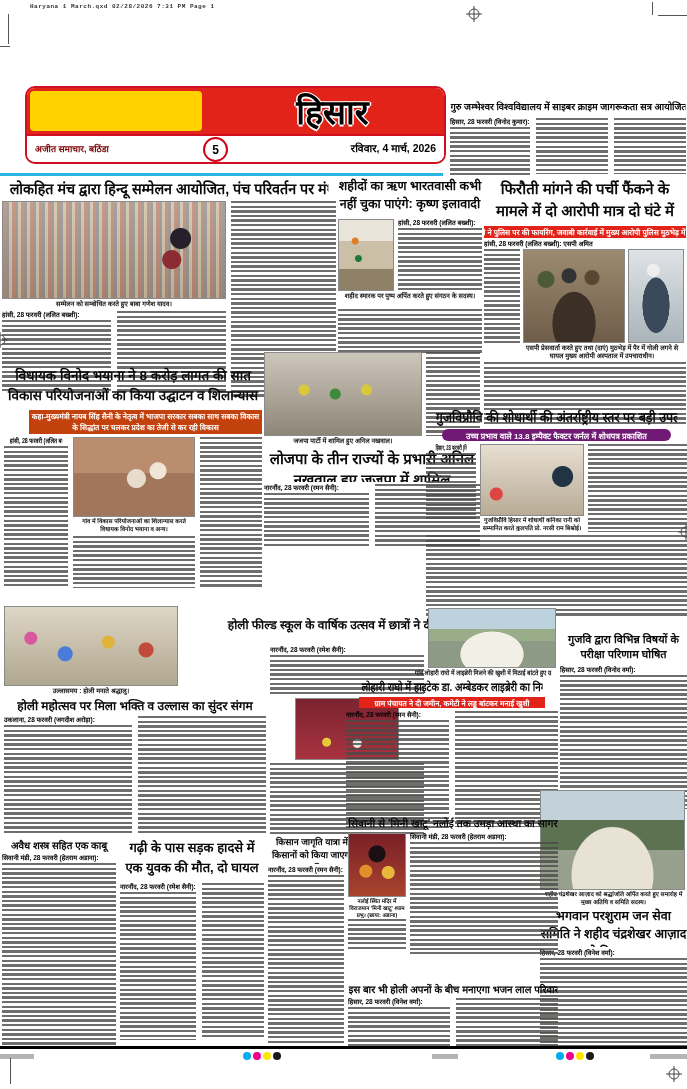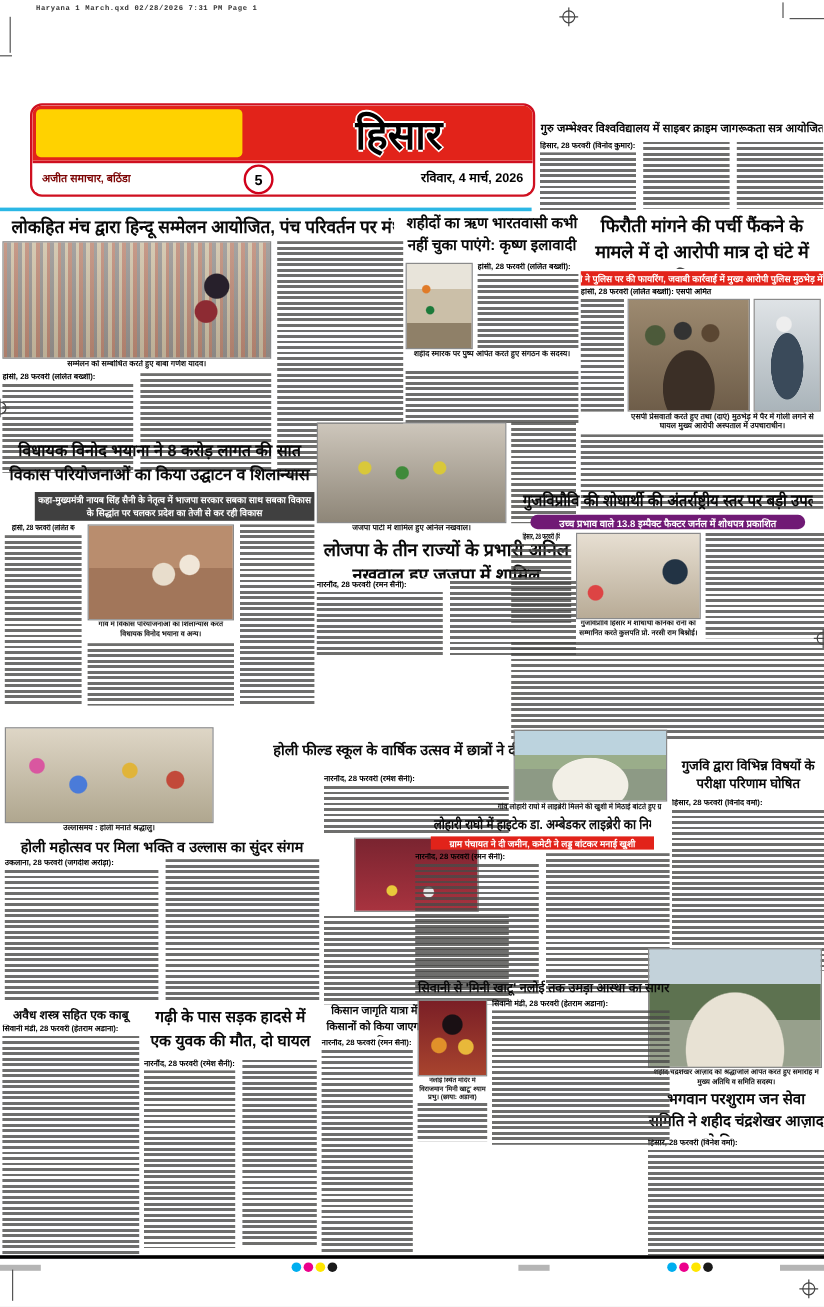--- a/index.html
+++ b/index.html
@@ -25,21 +25,21 @@
               display:flex;align-items:center;justify-content:space-between;padding:0 8px;box-sizing:border-box;}
   .publisher{font-size:9px;font-weight:800;color:#7d0606;}
   .mast-date{font-size:10.5px;font-weight:800;color:#000;}
   .pagecircle{position:absolute;left:176px;top:1px;width:21px;height:21px;border:2px solid #d0021b;border-radius:50%;
               background:#fff;display:flex;align-items:center;justify-content:center;font-size:12px;font-weight:800;color:#000;}
   
   .rule-cyan{background:#2bb7e5;height:3px;}
   .rule-black{background:#000;}
   .banner{color:#fff;font-weight:800;display:flex;align-items:center;justify-content:center;overflow:hidden;}
   .b-red{background:#e2231a;}
-  .b-blue{background:#404040;margin-left:25px;}
+  .b-blue{background:#c2410c;margin-left:25px;}
   .b-pink{background:#701a75;}
   
   .h{font-weight:800;color:#0a0a0a;text-align:center;overflow:hidden;}
   .fit{white-space:nowrap;display:block;}
   .cap{font-size:6.5px;line-height:1.3;font-weight:bold;color:#111;text-align:center;overflow:hidden;}
   .dl{font-size:6.5px;font-weight:bold;color:#000;line-height:1.2;margin-bottom:1px;overflow:hidden;white-space:nowrap;}
   
   .tx{background-image:repeating-linear-gradient(180deg,#4a4a48 0px,#4a4a48 2.4px,transparent 2.4px,transparent 4.6px);
       opacity:.8;}
   .cols{display:flex;gap:6px;}
@@ -329,20 +329,30 @@
         <div class="cap" style="font-size:5.5px;height:20px;margin-top:1px;">नलोई स्थित मंदिर में विराजमान 'मिनी खाटू' श्याम प्रभु। (छाया: अडाना)</div>
         <div class="tx" style="height:32px;margin-top:1px;"></div>
       </div>
       <div style="flex:1;">
         <div class="dl fit">सिवानी मंडी, 28 फरवरी (हेतराम अडाना):</div>
         <div class="tx" style="height:112px;"></div>
       </div>
     </div>
   </section>
 
+  <section class="abs" style="left:348px;top:982px;width:210px;">
+    <div class="h fit" style="font-size: 10px; height: 14px; transform-origin: center center; transform: scaleX(0.995261);">इस बार भी होली अपनों के बीच मनाएगा भजन लाल परिवार</div>
+    <div class="cols" style="margin-top:2px;">
+      <div>
+        <div class="dl fit">हिसार, 28 फरवरी (विनेश वर्मा):</div>
+        <div class="tx" style="height:42px;"></div>
+      </div>
+      <div class="tx" style="height:50px;"></div>
+    </div>
+  </section>
 
   <div class="abs rule-black" style="left:0;top:1046px;width:687px;height:3px;"></div>
   <div class="abs graybar" style="left:0;top:1054px;width:34px;"></div>
   <div class="abs cmyk" style="left:243px;top:1052px;">
     <span class="c-c"></span>
     <span class="c-m"></span>
     <span class="c-y"></span>
     <span class="c-k"></span>
   </div>
   <div class="abs graybar" style="left:432px;top:1054px;width:26px;"></div>

